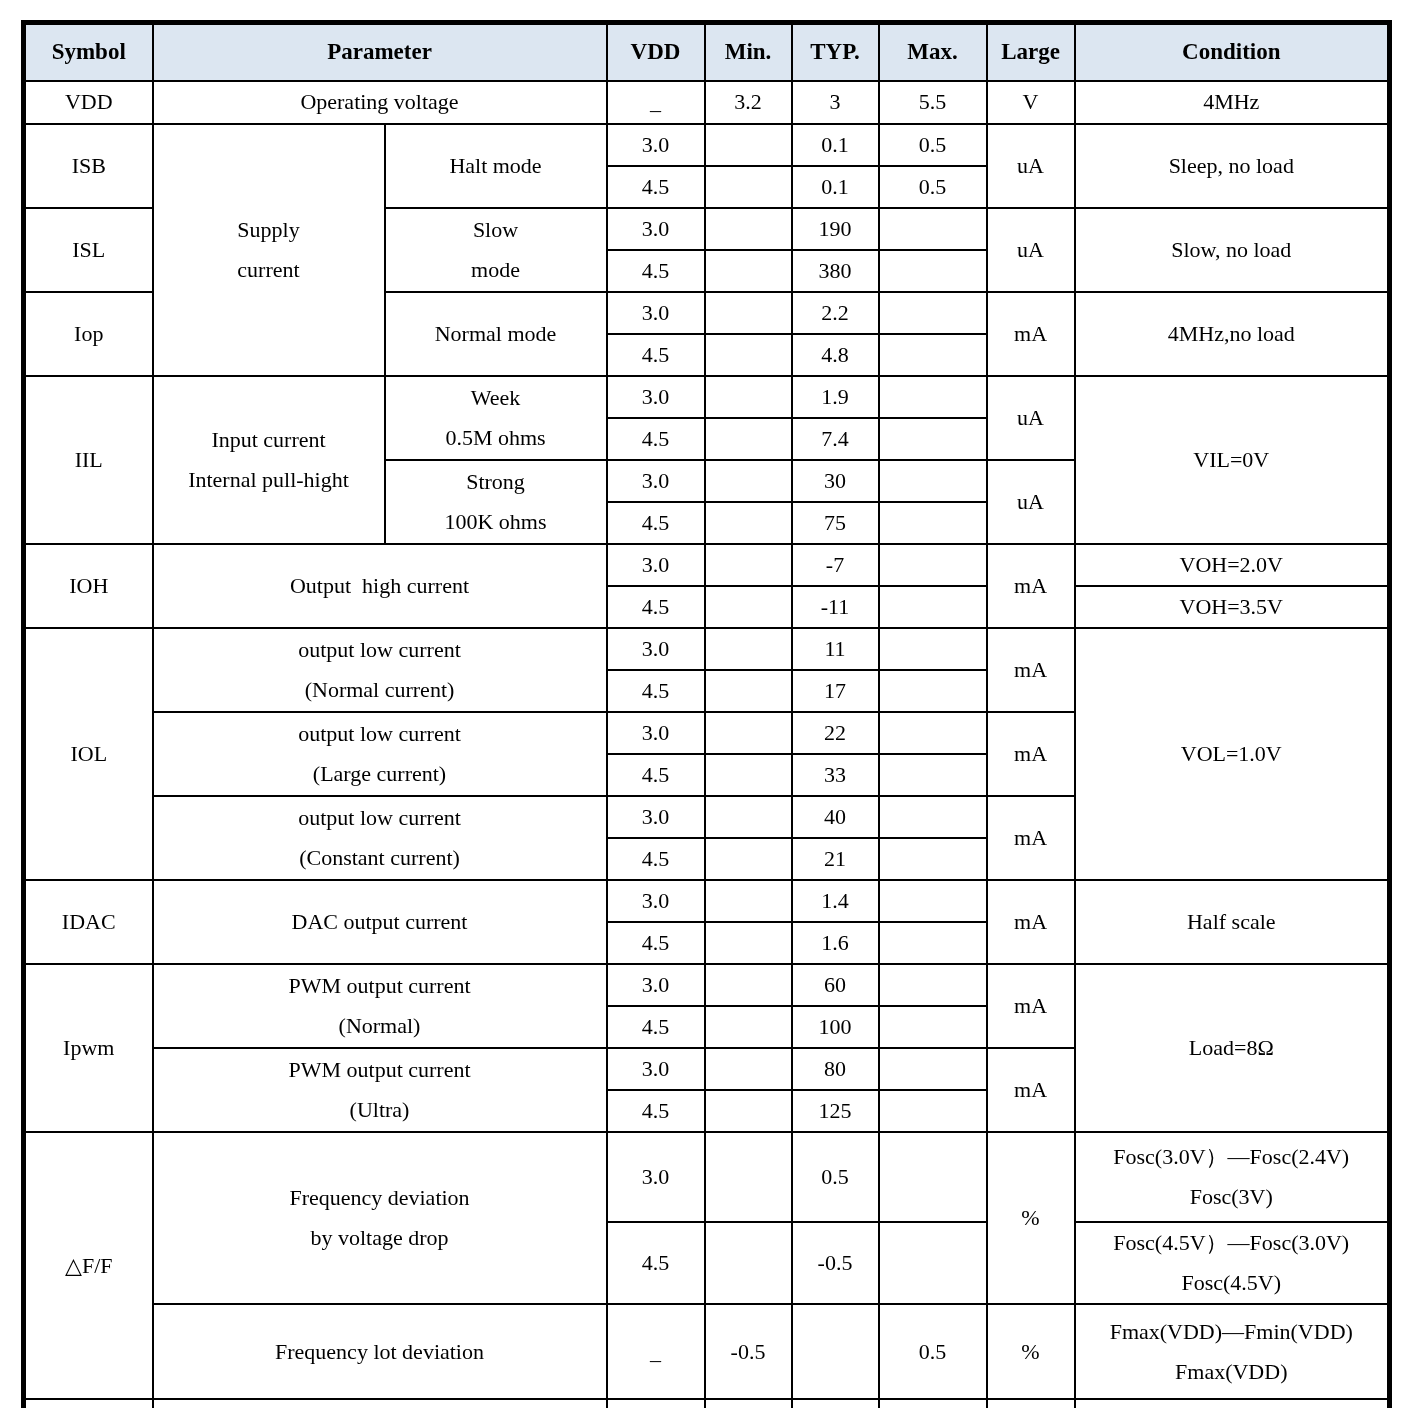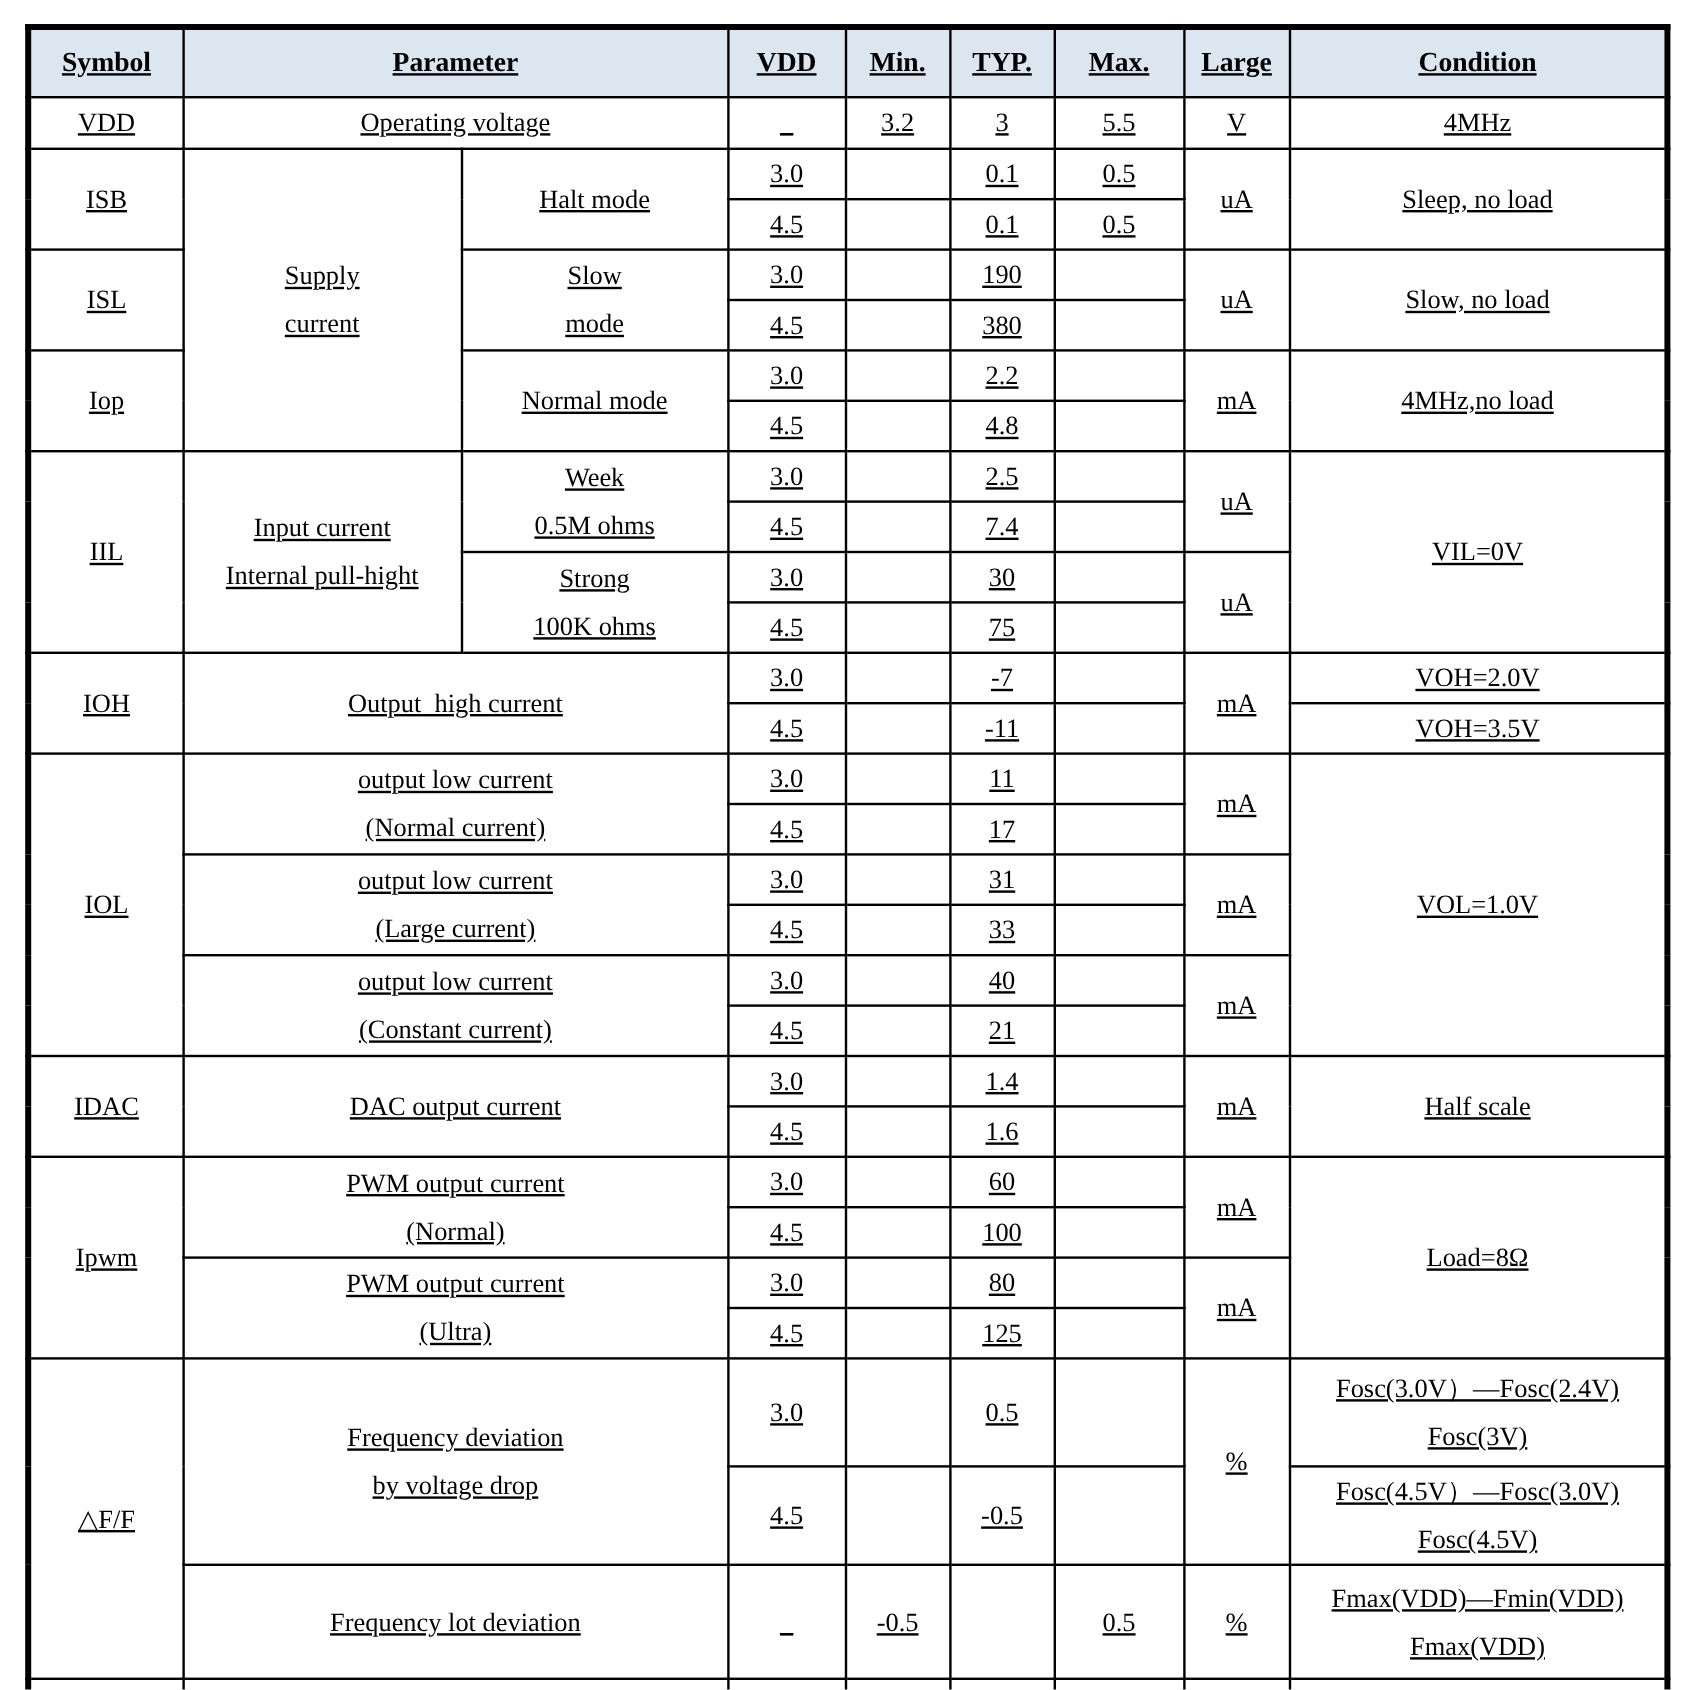--- a/index.html
+++ b/index.html
@@ -9,21 +9,20 @@
     background: #ffffff;
     font-family: "Liberation Serif", "DejaVu Serif", serif;
     color: #000000;
   }
   .page {
     width: 1409px;
     height: 1408px;
     background: #ffffff;
     box-sizing: border-box;
     padding: 20px 0 0 21px;
-    text-decoration: underline;
   }
   table.spec {
     border-collapse: collapse;
     table-layout: fixed;
     width: 1366px;
     border: 5px solid #000000;
   }
   table.spec th, table.spec td {
     border: 2px solid #000000;
     text-align: center;
@@ -143,21 +142,21 @@
     </tr>
 
     <tr class="h-std">
       <td rowspan="4">IIL</td>
       <td rowspan="4">Input current
 Internal pull-hight</td>
       <td rowspan="2">Week
 0.5M ohms</td>
       <td>3.0</td>
       <td></td>
-      <td>2.5</td>
+      <td>1.9</td>
       <td></td>
       <td rowspan="2">uA</td>
       <td rowspan="4">VIL=0V</td>
     </tr>
     <tr class="h-std">
       <td>4.5</td>
       <td></td>
       <td>7.4</td>
       <td></td>
     </tr>
@@ -210,21 +209,21 @@
       <td>4.5</td>
       <td></td>
       <td>17</td>
       <td></td>
     </tr>
     <tr class="h-std">
       <td colspan="2" rowspan="2">output low current
 (Large current)</td>
       <td>3.0</td>
       <td></td>
-      <td>31</td>
+      <td>22</td>
       <td></td>
       <td rowspan="2">mA</td>
     </tr>
     <tr class="h-std">
       <td>4.5</td>
       <td></td>
       <td>33</td>
       <td></td>
     </tr>
     <tr class="h-std">

